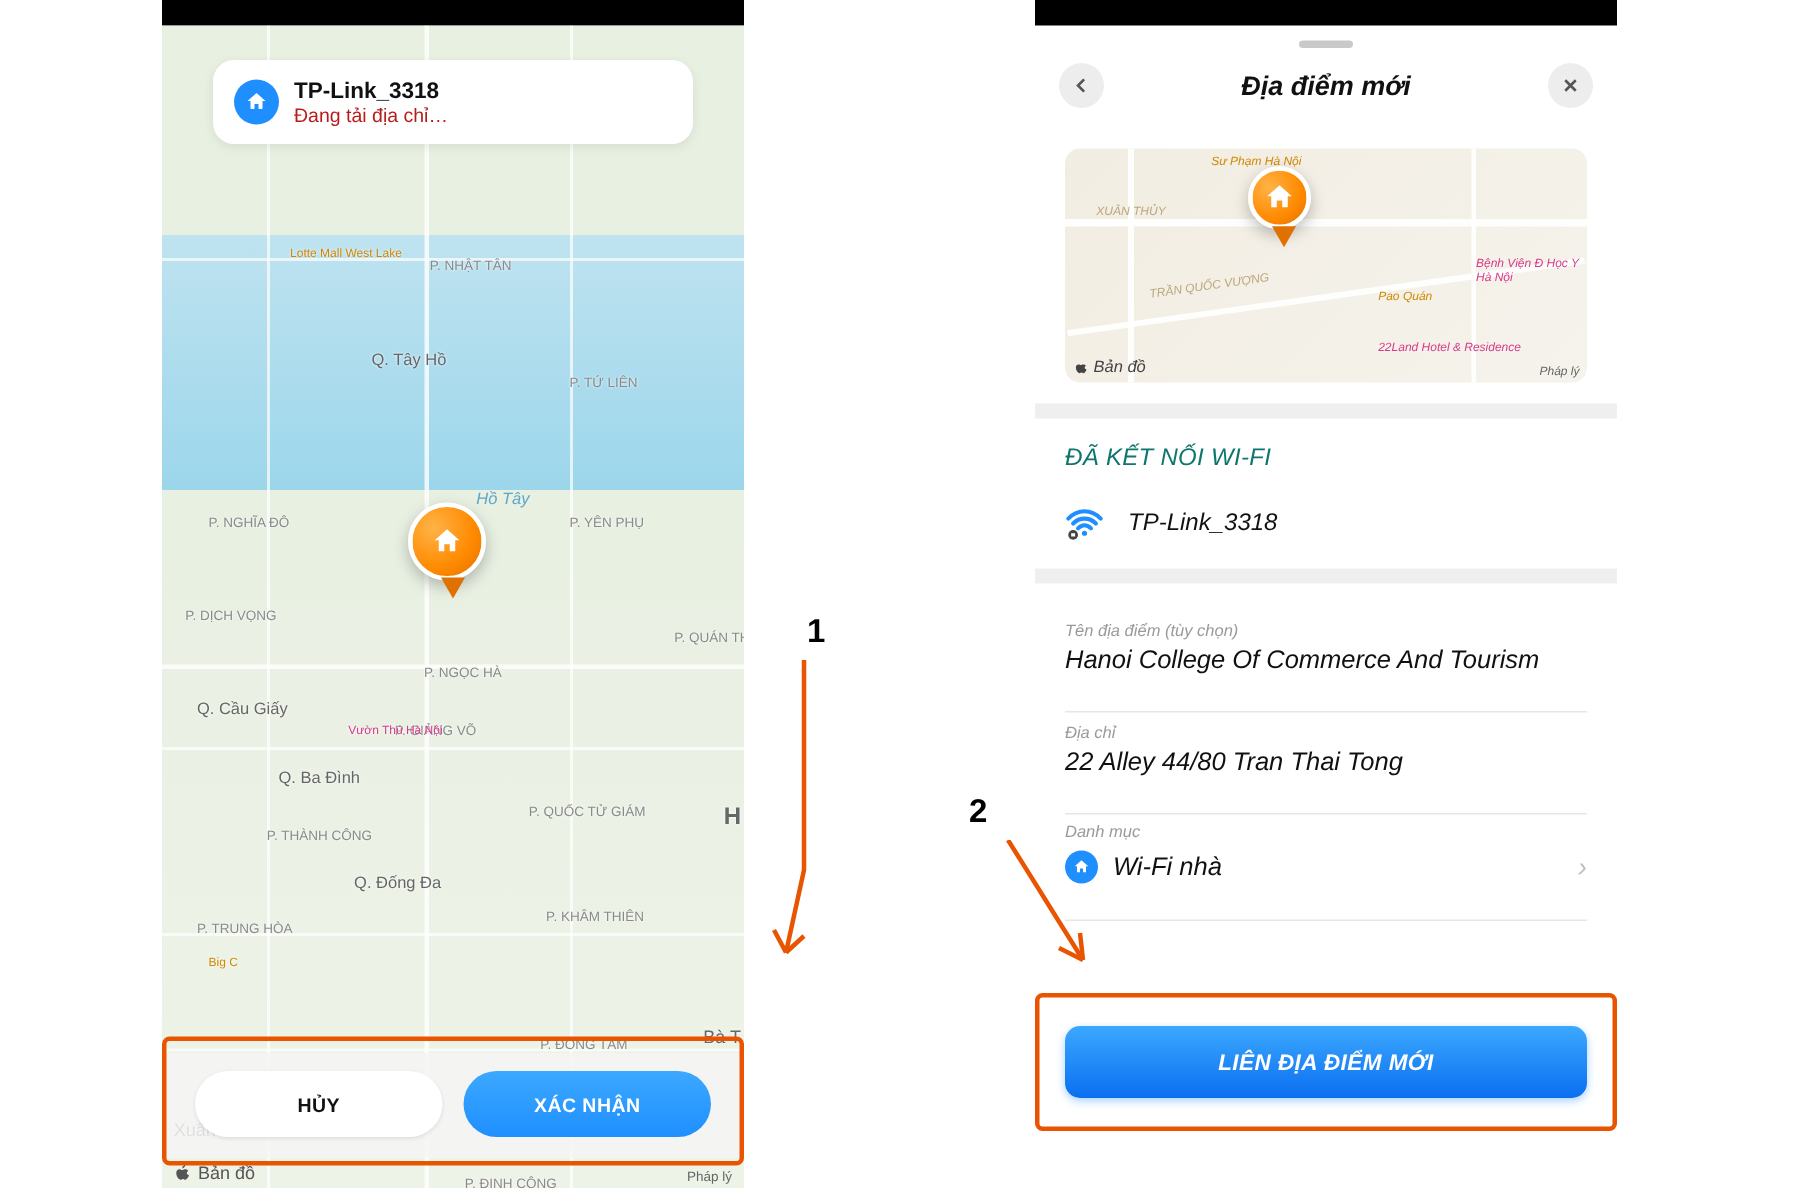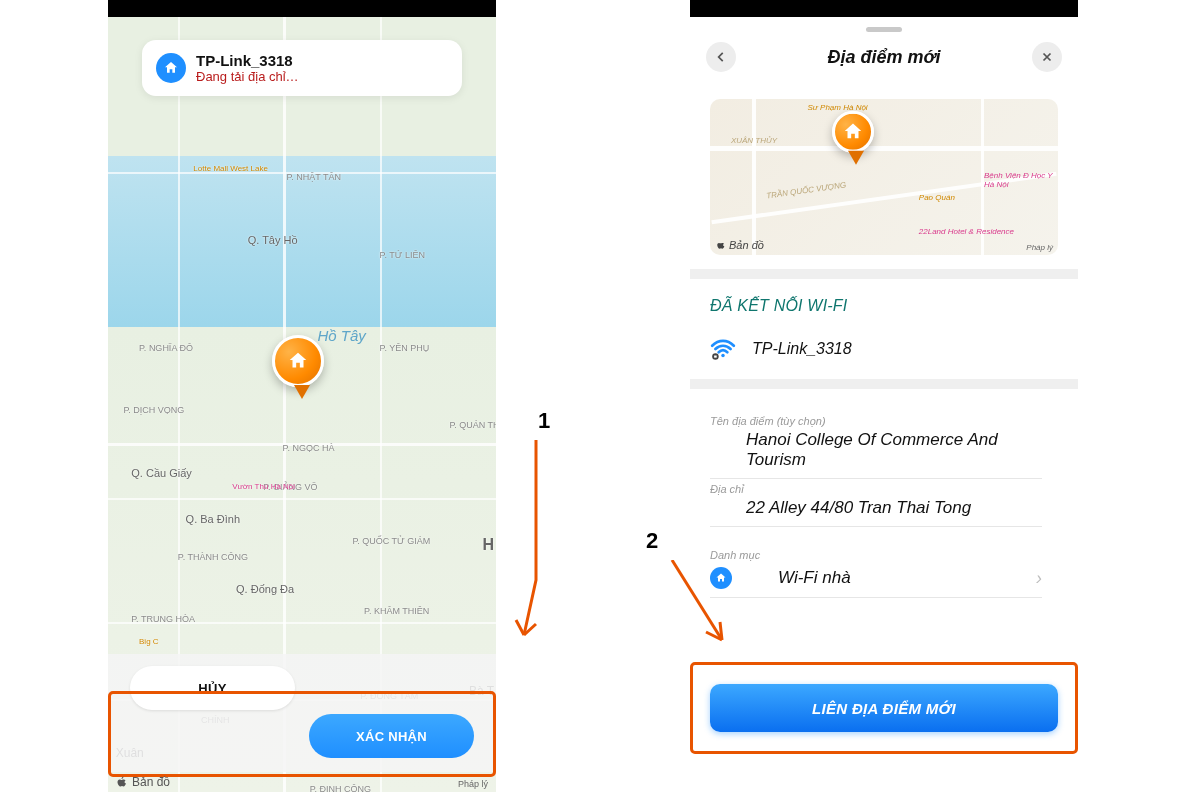--- a/index.html
+++ b/index.html
@@ -58,21 +58,21 @@
     position: absolute;
     font-size: 9px;
     color: #8a8a8a;
     text-shadow: 0 0 2px #fff;
     white-space: nowrap;
   }
   .poi {
     position:absolute; font-size:8px; color:#d08800; text-shadow: 0 0 2px #fff;
   }
   .poi.pink { color: #d93a8c; }
-  .lake-label { position:absolute; font-size:15px; color:#5fa6c9; font-style:italic; }
+  .lake-label { position:absolute; font-size:11px; color:#5fa6c9; font-style:italic; }
 
   .pin {
     position: absolute;
     width: 60px; height: 60px;
     left: 50%; top: 48%;
     transform: translate(-50%, -90%);
   }
   .pin .circle {
     width: 52px; height:52px; border-radius: 50%;
     background: radial-gradient(circle at 30% 30%, #ffb347, #ff8a00 60%, #e07000);
@@ -117,21 +117,21 @@
     position:absolute;
     border: 3px solid #e85400;
     border-radius: 5px;
     pointer-events: none;
   }
   .btn {
     flex:1; height:44px; border-radius: 22px; display:flex; align-items:center; justify-content:center;
     font-size:13px; font-weight:700; letter-spacing:.3px;
   }
   .btn.cancel { background:#fff; color:#111; box-shadow: 0 1px 3px rgba(0,0,0,.1); }
-  .btn.confirm { background: linear-gradient(180deg,#3ca8ff,#1f8fff); color:#fff;margin-top:48px; }
+  .btn.confirm { background: linear-gradient(180deg,#3ca8ff,#1f8fff); color:#fff; }
 
   .attribution {
     position:absolute; left:8px; bottom:3px;
     display:flex; align-items:center; gap:4px;
     color:#555; font-size:12px;
   }
   .right-attrib {
     position:absolute; right:8px; bottom:3px; font-size:9px; color:#666;
   }
 
@@ -169,26 +169,26 @@
     position:absolute; left:20px; font-size:16px; color:#0f766e; letter-spacing:.2px;
   }
   .wifi-row {
     position:absolute; left:20px; right:20px; height:40px;
     display:flex; gap:16px; align-items:center;
   }
   .wifi-icon { width:26px; height:26px; }
   .wifi-name { font-size:16px; color:#111; }
 
   .field {
-    position:absolute; left:20px; right:36px;
+    position:absolute; left:20px; right:20px;
     border-bottom:1px solid #e6e6e6;
-    padding-bottom: 8px;
+    padding-bottom: 24px;
   }
   .field .flabel { font-size:11px; color:#9a9a9a; margin-bottom:3px; }
-  .field .fvalue { font-size:17px; color:#111; font-weight:500;margin-left:36px; }
+  .field .fvalue { font-size:17px; color:#111; font-weight:500; }
   .field.cat { display:flex; align-items:center; }
   .field.cat .icon-mini {
     width:22px; height:22px; border-radius:50%; background:#1f8fff;
     display:flex; align-items:center; justify-content:center; margin-right:10px;
   }
   .field.cat .fvalue { flex:1; }
   .chev { color:#bdbdbd; font-size:18px; }
 
   .primary-btn {
     position:absolute; left:20px; right:20px; height:48px;

